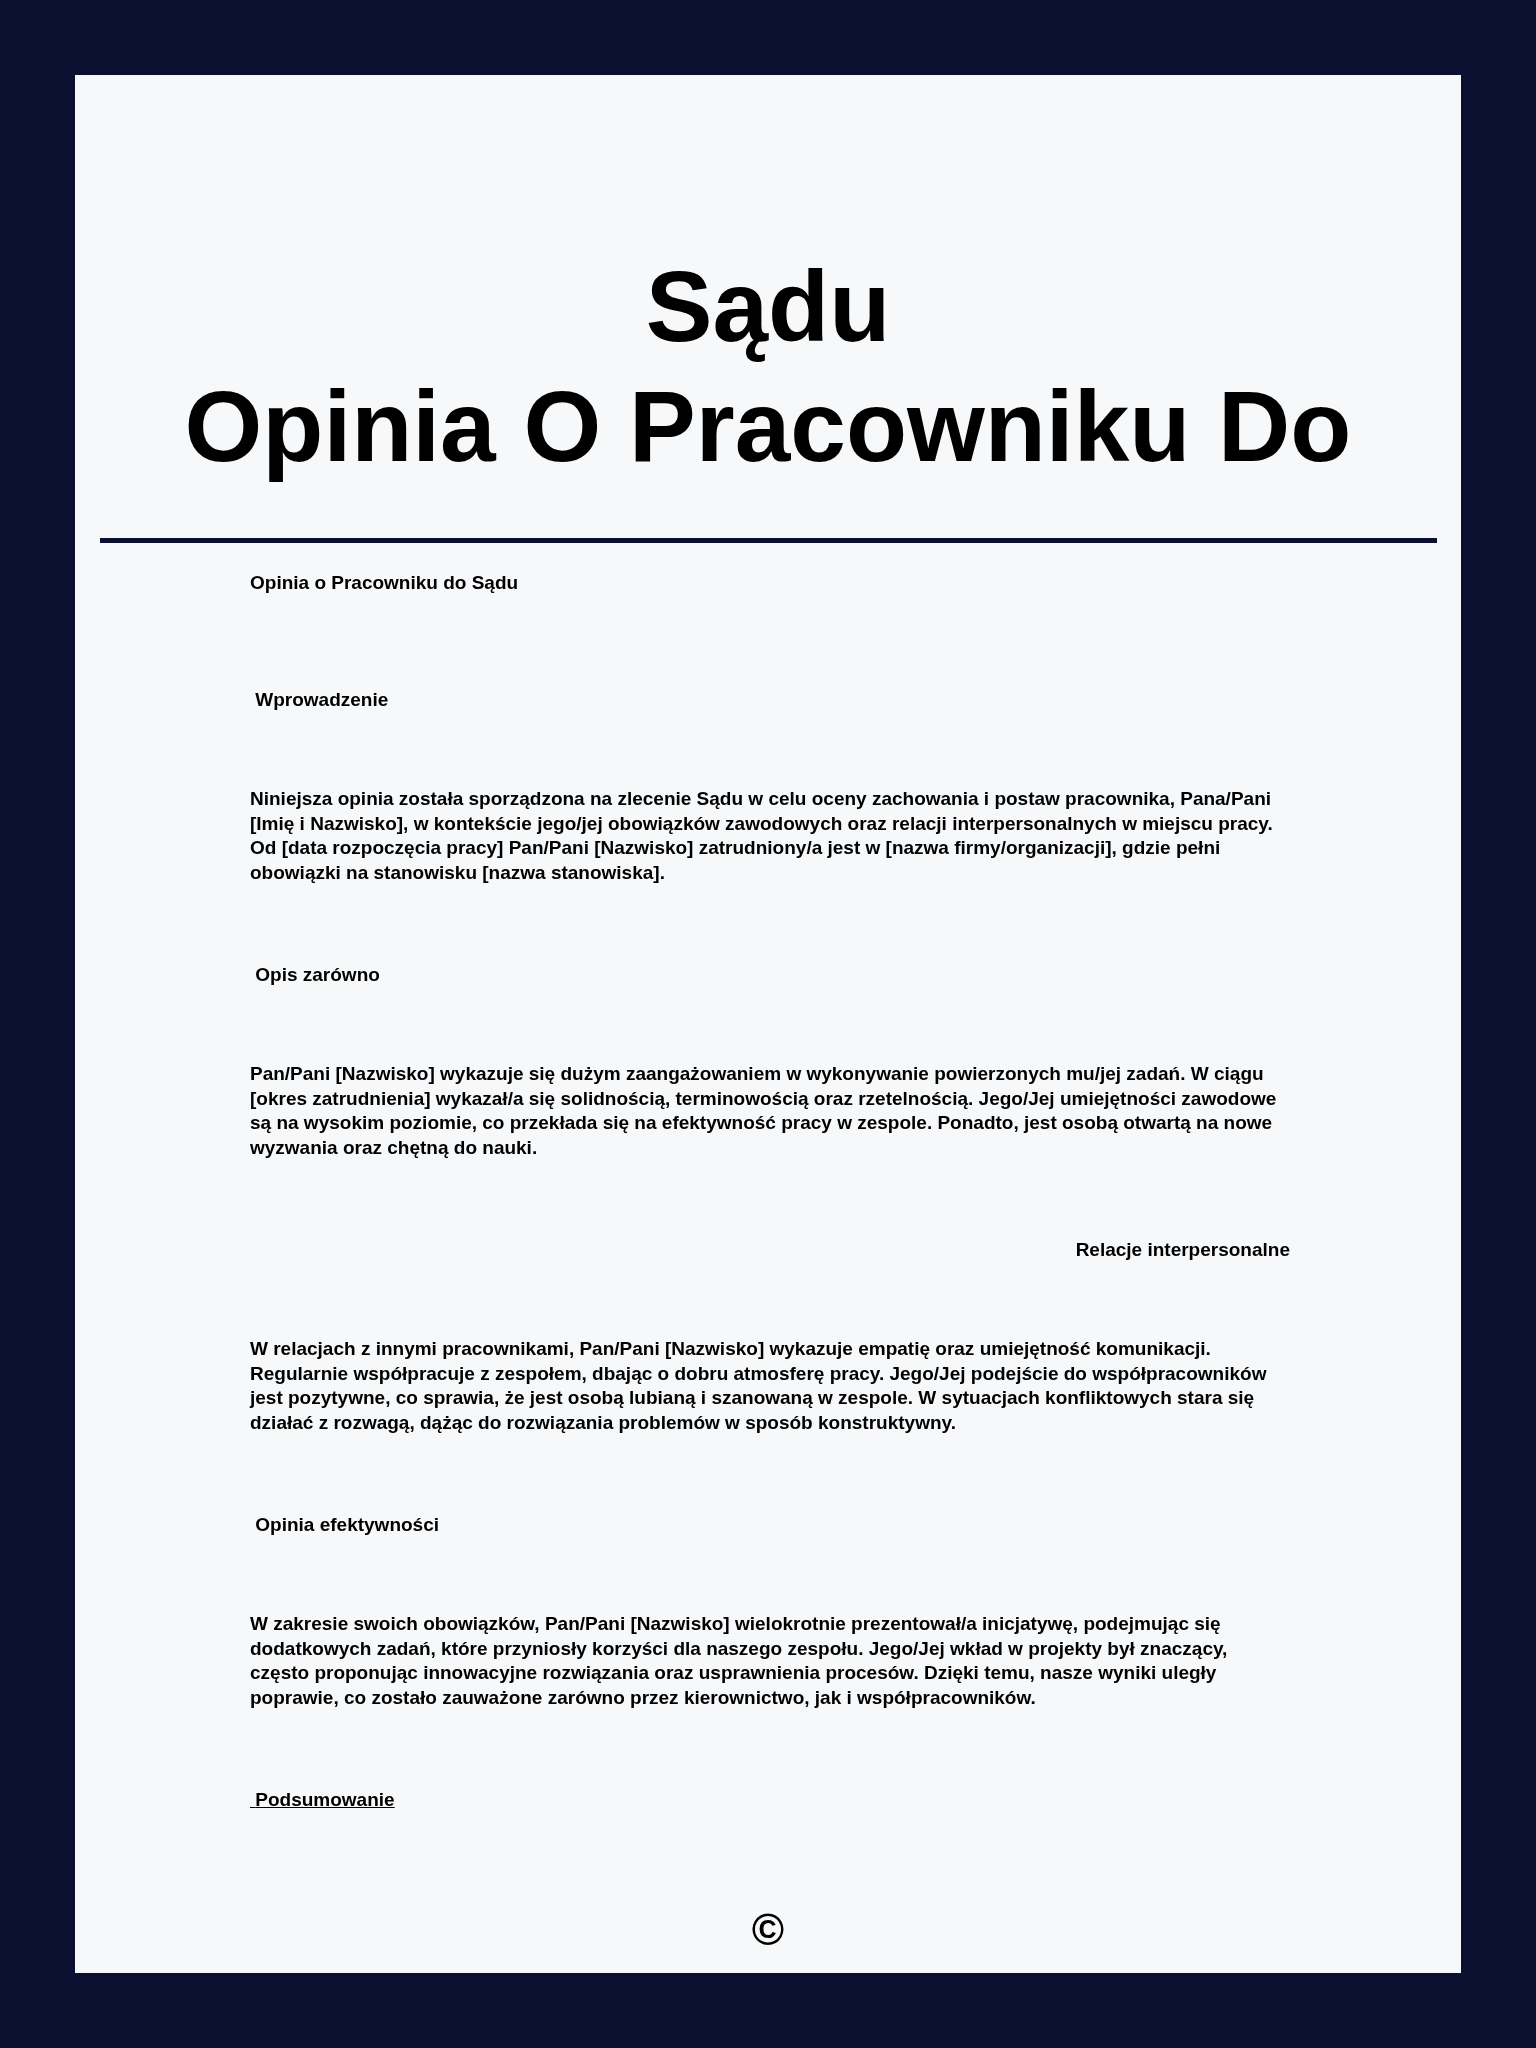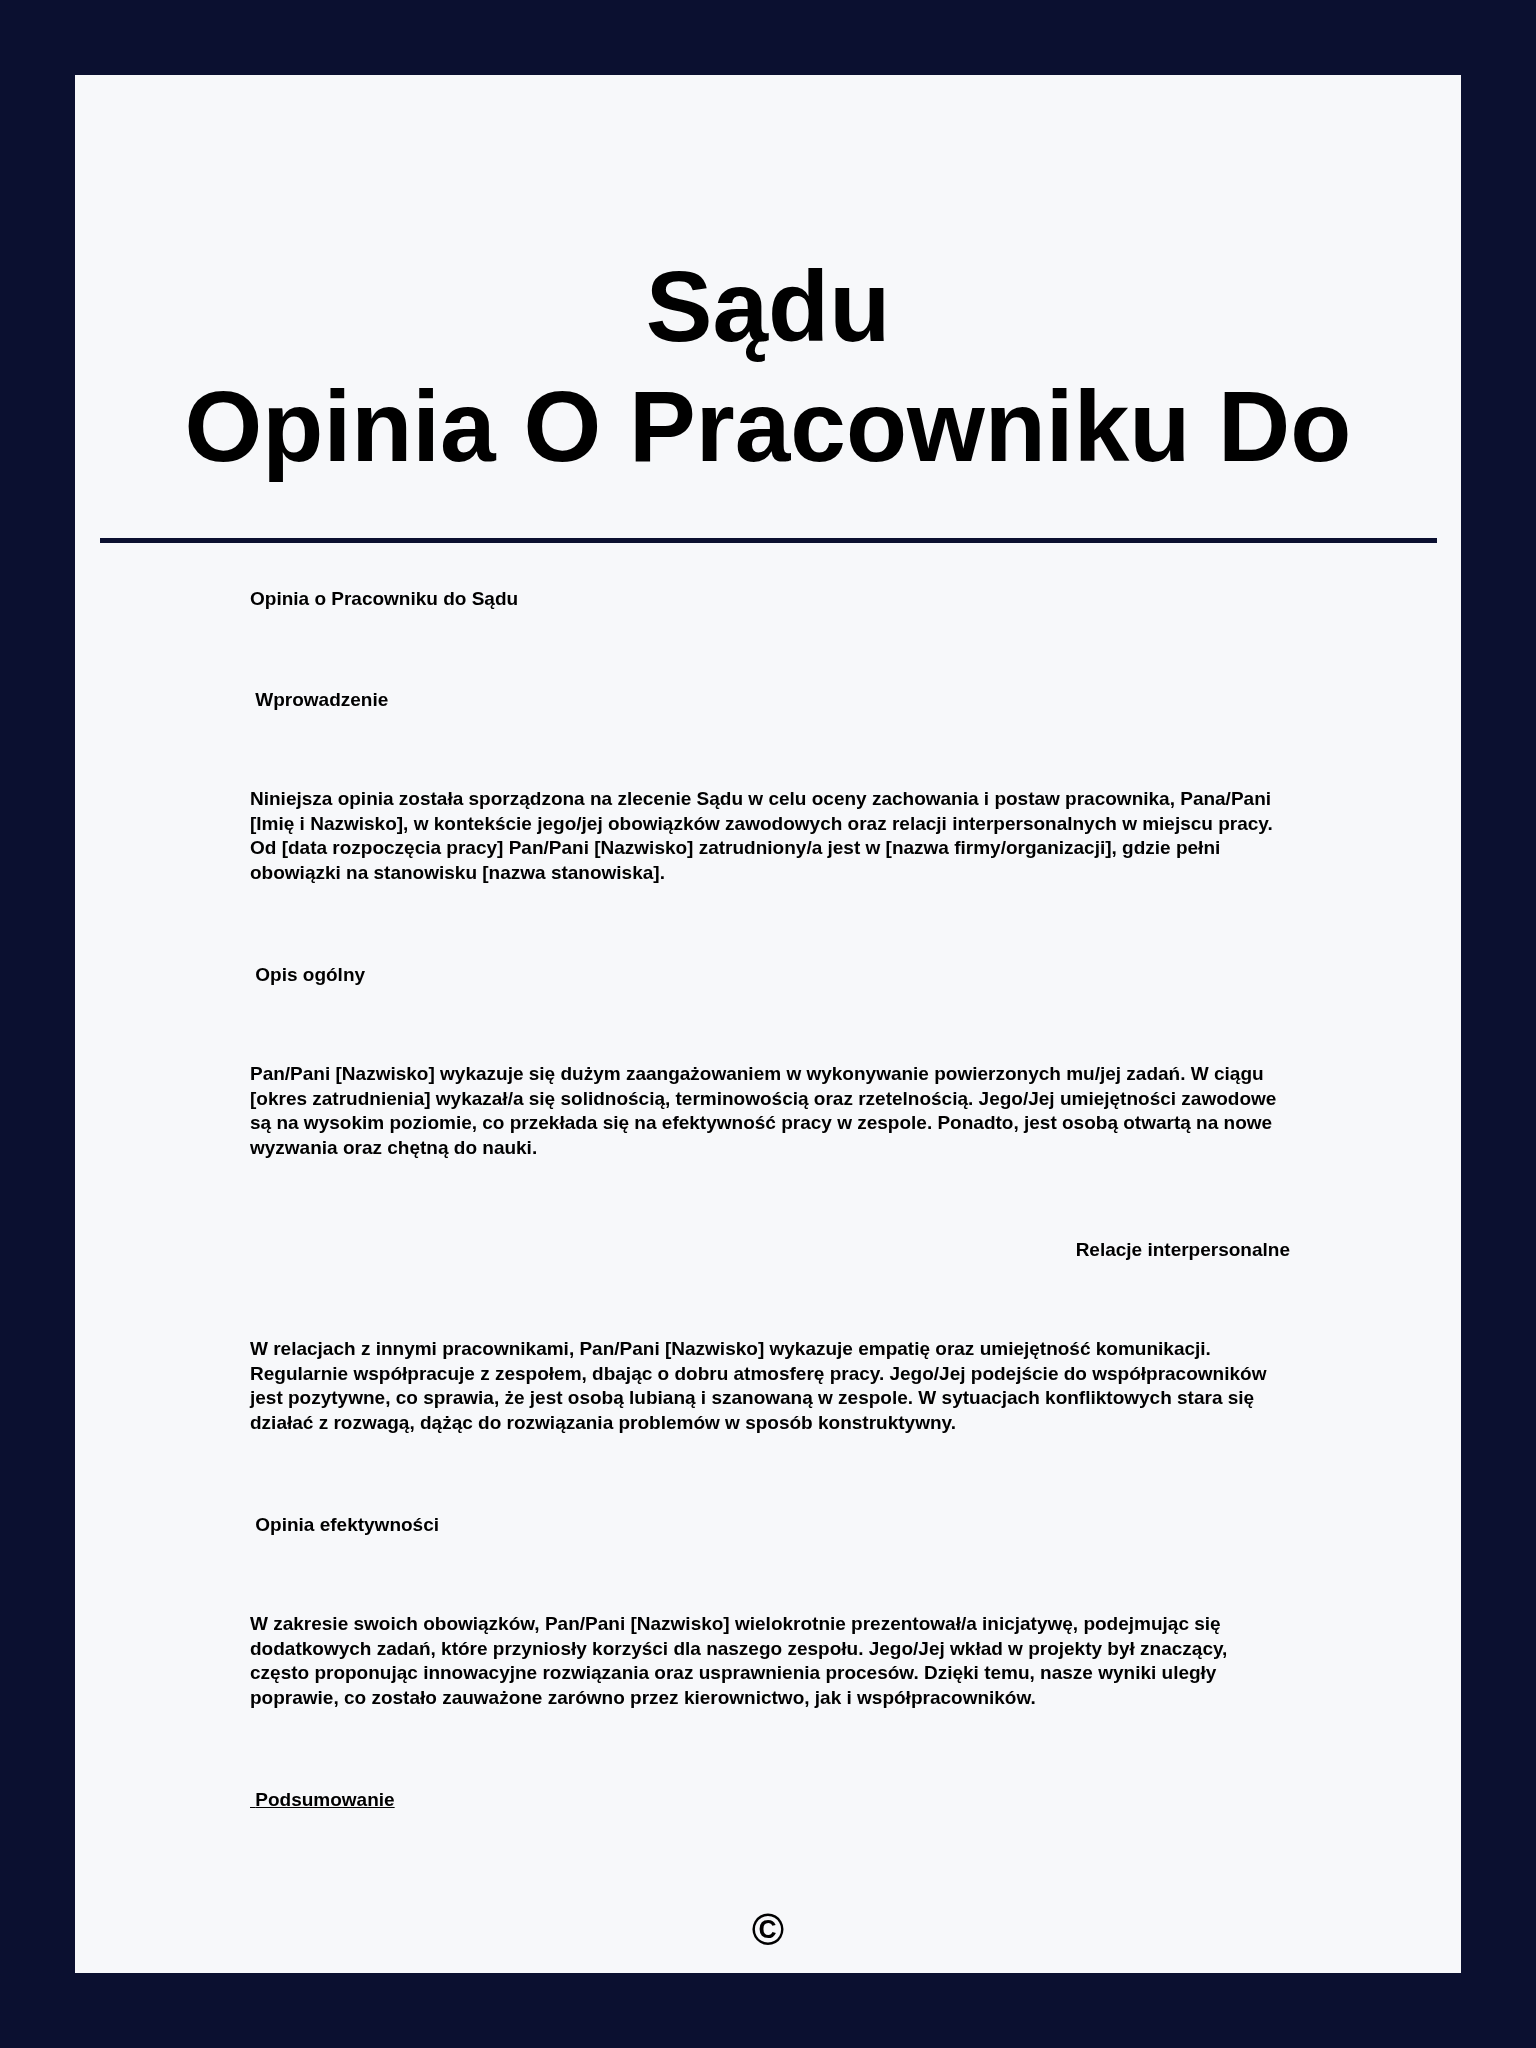--- a/index.html
+++ b/index.html
@@ -84,26 +84,26 @@
 
 <div class="card">
   <h1 class="title">
     <span>Sądu</span>
     <span>Opinia O Pracowniku Do</span>
   </h1>
 
   <div class="divider"></div>
 
   <div class="content">
-    <p class="block" style="top:512px;">Opinia o Pracowniku do Sądu</p>
+    <p class="block" style="top:496px;">Opinia o Pracowniku do Sądu</p>
 
     <p class="block" style="top:613px;"> Wprowadzenie</p>
     <p class="block para" style="top:712px;">Niniejsza opinia została sporządzona na zlecenie Sądu w celu oceny zachowania i postaw pracownika, Pana/Pani [Imię i Nazwisko], w kontekście jego/jej obowiązków zawodowych oraz relacji interpersonalnych w miejscu pracy. Od [data rozpoczęcia pracy] Pan/Pani [Nazwisko] zatrudniony/a jest w [nazwa firmy/organizacji], gdzie pełni obowiązki na stanowisku [nazwa stanowiska].</p>
 
-    <p class="block" style="top:888px;"> Opis ogólny</p>
+    <p class="block" style="top:888px;"> Opis zarówno</p>
     <p class="block para" style="top:987px;">Pan/Pani [Nazwisko] wykazuje się dużym zaangażowaniem w wykonywanie powierzonych mu/jej zadań. W ciągu [okres zatrudnienia] wykazał/a się solidnością, terminowością oraz rzetelnością. Jego/Jej umiejętności zawodowe są na wysokim poziomie, co przekłada się na efektywność pracy w zespole. Ponadto, jest osobą otwartą na nowe wyzwania oraz chętną do nauki.</p>
 
     <p class="block" style="top:1163px;text-align:right;"> Relacje interpersonalne</p>
     <p class="block para" style="top:1262px;">W relacjach z innymi pracownikami, Pan/Pani [Nazwisko] wykazuje empatię oraz umiejętność komunikacji. Regularnie współpracuje z zespołem, dbając o dobru atmosferę pracy. Jego/Jej podejście do współpracowników jest pozytywne, co sprawia, że jest osobą lubianą i szanowaną w zespole. W sytuacjach konfliktowych stara się działać z rozwagą, dążąc do rozwiązania problemów w sposób konstruktywny.</p>
 
     <p class="block" style="top:1438px;"> Opinia efektywności</p>
     <p class="block para" style="top:1537px;">W zakresie swoich obowiązków, Pan/Pani [Nazwisko] wielokrotnie prezentował/a inicjatywę, podejmując się dodatkowych zadań, które przyniosły korzyści dla naszego zespołu. Jego/Jej wkład w projekty był znaczący, często proponując innowacyjne rozwiązania oraz usprawnienia procesów. Dzięki temu, nasze wyniki uległy poprawie, co zostało zauważone zarówno przez kierownictwo, jak i współpracowników.</p>
 
     <p class="block" style="top:1713px;text-decoration:underline;"> Podsumowanie</p>
   </div>

